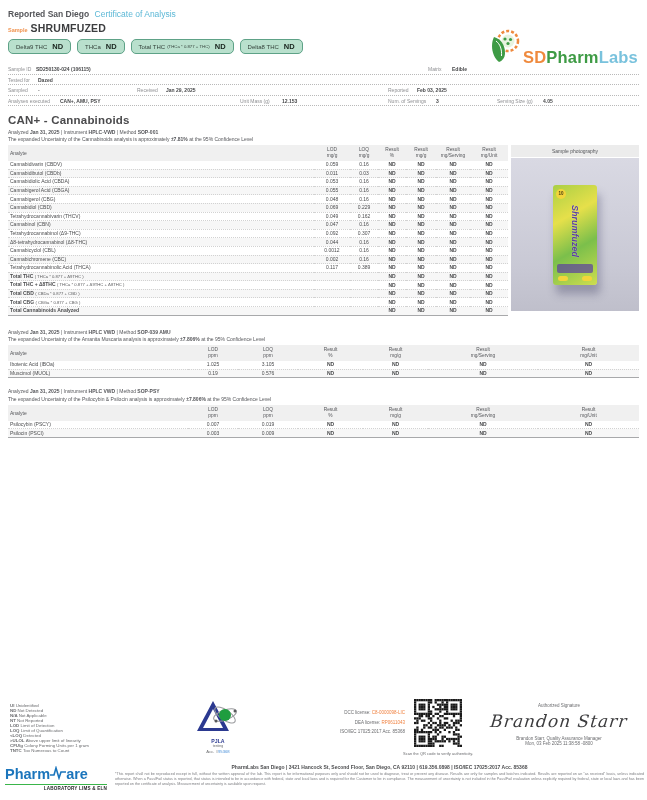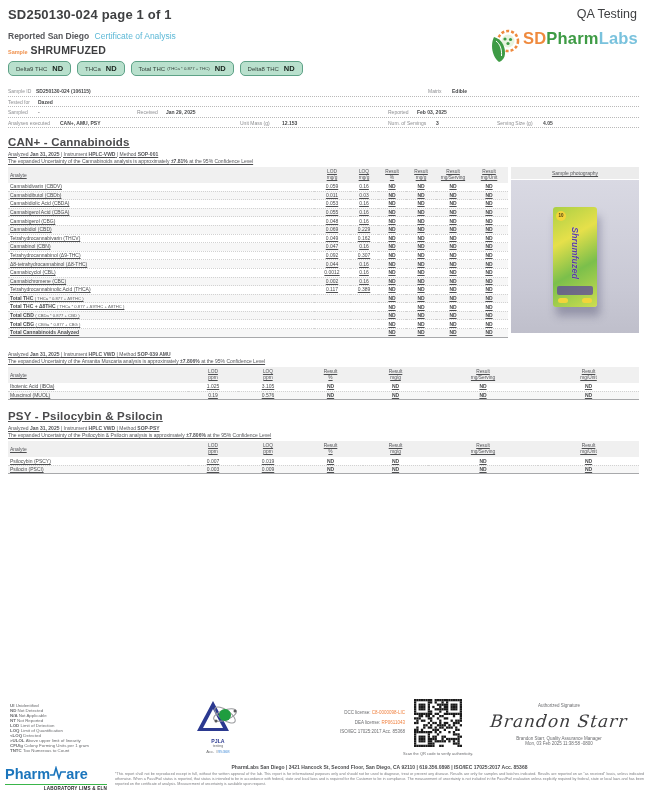--- a/index.html
+++ b/index.html
@@ -20,21 +20,21 @@
   .sample-name{font-size:10.5px;font-weight:bold;color:#3c3d3f;letter-spacing:.2px;}
 
   
   .badges{display:flex;gap:6px;margin:5px 0 0 8px;}
   .badge{display:flex;align-items:center;background:#b9e0cd;border:1px solid #5ea287;border-radius:5px;height:13px;padding:0 7px;}
   .bl{font-size:6px;color:#33413a;}
   .bf{font-size:4.3px;color:#33413a;margin-left:2px;}
   .bv{font-size:7.5px;font-weight:bold;color:#16211b;margin-left:5px;}
 
   
-  .logo{position:absolute;top:29px;right:9px;display:flex;align-items:flex-start;}
+  .logo{position:absolute;top:29px;right:9px;display:flex;align-items:flex-end;}
   .logo svg{margin-right:2px;}
   .logo-text{font-size:16.5px;font-weight:bold;letter-spacing:.2px;}
   .lt-sd{color:#ef8a3e;}.lt-pharm{color:#3e9b45;}.lt-labs{color:#79c2dd;}
 
   
   .info{margin:10px 8px 0 8px;font-size:5px;}
   .irow{position:relative;height:9.5px;border-bottom:1px dotted #b9b9b9;}
   .irow span{position:absolute;top:2px;white-space:nowrap;}
   .ilbl{color:#8e8f92;}
   .ival{font-weight:bold;color:#47484a;}
@@ -43,21 +43,21 @@
   .i-tf-v{left:30px;}
   .i-smp-v{left:30px;}
   .i-rec-l{left:129px;} .i-rec-v{left:158px;}
   .i-rep-l{left:380px;} .i-rep-v{left:409px;}
   .i-ana-v{left:52px;}
   .i-um-l{left:232px;} .i-um-v{left:274px;}
   .i-ns-l{left:380px;} .i-ns-v{left:428px;}
   .i-ss-l{left:489px;} .i-ss-v{left:535px;}
 
   
-  .analysis{margin:8px 8px 0 8px;text-decoration:underline;}
+  .analysis{margin:8px 8px 0 8px;}
   .sec-title{font-size:11.5px;color:#4a4a4c;font-weight:bold;margin:0;letter-spacing:.2px;}
   .meta{font-size:5px;color:#55565a;margin-top:2.5px;}
   .unc{font-size:5px;color:#55565a;margin-top:1.5px;}
   .sec-body{display:flex;align-items:flex-start;margin-top:3px;}
 
   table.tbl{border-collapse:collapse;table-layout:fixed;}
   .tbl-can{width:500px;}
   .tbl-wide{width:631px;}
   .tbl-can col:nth-child(1){width:306px;} .tbl-can col:nth-child(2){width:36px;}
   .tbl-can col:nth-child(3){width:28px;}  .tbl-can col:nth-child(4){width:28px;}
@@ -122,24 +122,20 @@
   .pharmware{position:absolute;left:5px;top:766px;width:102px;}
   .pw-row{display:flex;align-items:center;color:#1b75bc;font-weight:bold;font-size:14.5px;line-height:1;}
   .pw-underline{height:1.8px;background:#3ab54a;margin-top:1px;}
   .pw-tag{font-size:4.6px;font-weight:bold;color:#27282a;text-align:right;margin-top:1px;letter-spacing:.2px;}
 </style>
 </head>
 <body>
 
 <div class="page">
 
-  <div class="topbar">
-    <div class="doc-id">SD250130-024 page 1 of 1</div>
-    <div class="qa">QA Testing</div>
-  </div>
 
   <div class="labline">
     <span class="lab-name">Reported San Diego</span>
     <span class="coa">Certificate of Analysis</span>
   </div>
 
   <div class="sampleline">
     <span class="sample-label">Sample</span>
     <span class="sample-name">SHRUMFUZED</span>
   </div>
@@ -517,21 +513,20 @@
               <td class="nd">ND</td>
               <td class="nd">ND</td>
               <td class="nd">ND</td>
             </tr>
           </tbody>
         </table>
     </div>
   </section>
 
   <section class="analysis" style="margin-top:10px">
-    <h2 class="sec-title">PSY - Psilocybin &amp; Psilocin</h2>
     <div class="meta">
       <span>Analyzed</span>
       <span class="b">Jan 31, 2025</span>
       <span>| Instrument</span>
       <span class="b">HPLC VWD</span>
       <span>| Method</span>
       <span class="b">SOP-PSY</span>
     </div>
     <div class="unc">
       <span>The expanded Uncertainty of the Psilocybin &amp; Psilocin analysis is approximately</span>

